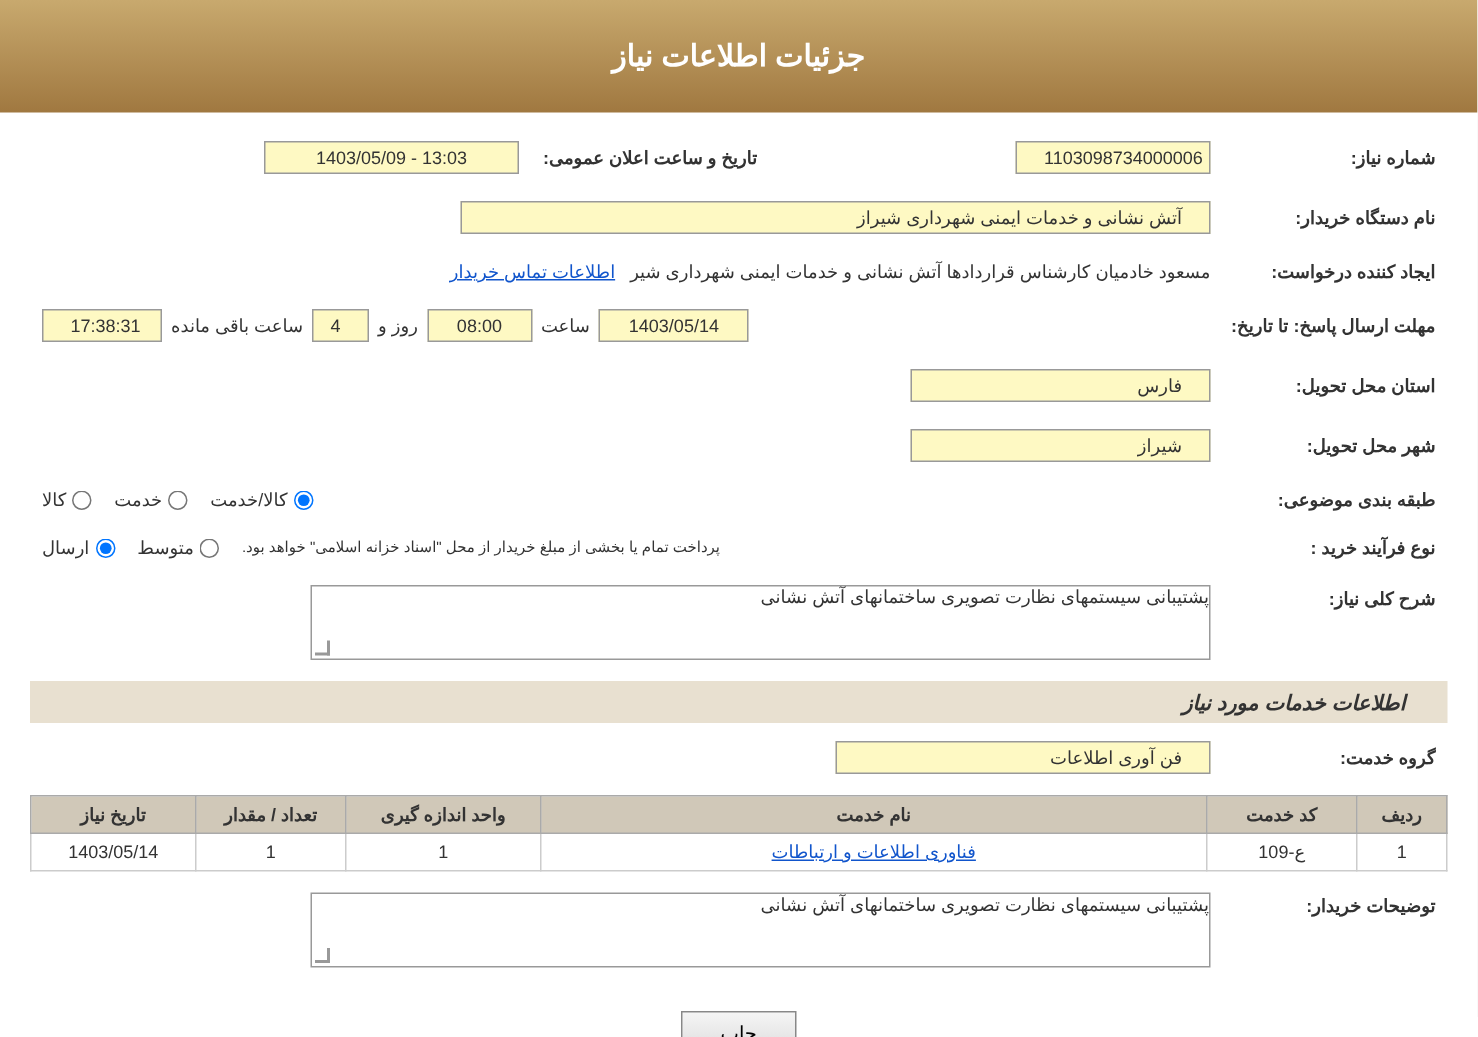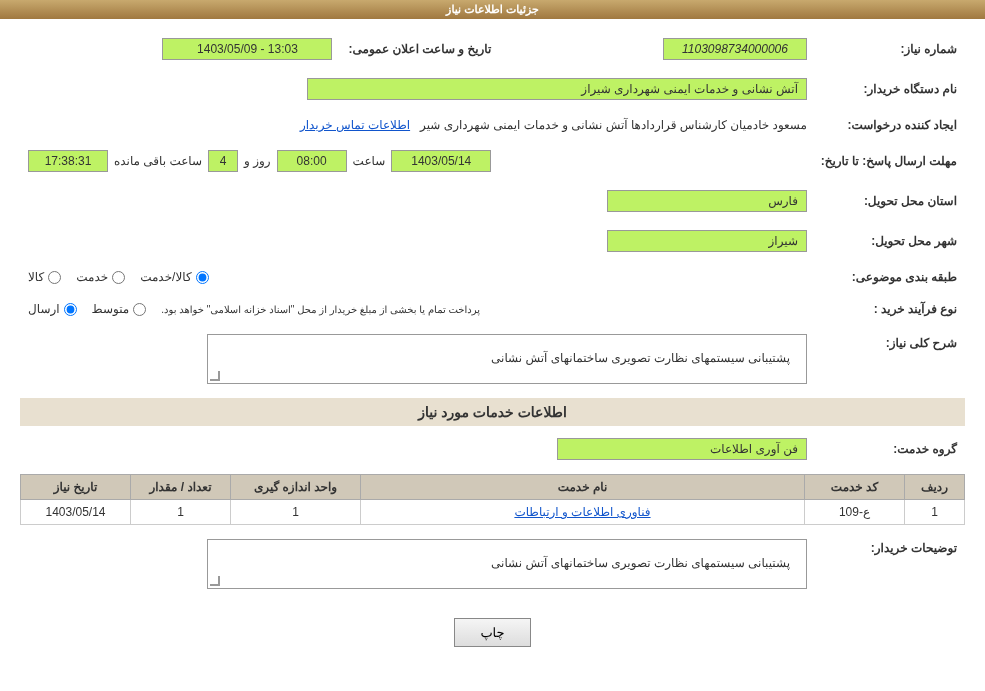--- a/index.html
+++ b/index.html
@@ -13,22 +13,22 @@
     .page-wrapper {
       width: 985px;
       margin: 0 auto;
       background: #fff;
       min-height: 691px;
     }
     .header-bar {
       background: linear-gradient(to bottom, #c8a96e, #a07840);
       color: #fff;
       text-align: center;
-      padding: 3px 0;
-      font-size: 11px;
+      padding: 25px 0;
+      font-size: 20px;
       font-weight: bold;
     }
     .content {
       padding: 15px 20px;
     }
     .info-table {
       width: 100%;
       border-collapse: collapse;
       margin-bottom: 10px;
     }
@@ -41,48 +41,48 @@
       color: #333;
       font-weight: bold;
       white-space: nowrap;
       width: 150px;
     }
     .value-cell {
       text-align: right;
     }
     .input-box {
       border: 1px solid #999;
-      padding: 3px 8px;
-      background: #bef264;
+      padding: 3px 18px;
+      background: #fef9c3;
       min-height: 22px;
       display: inline-block;
     }
     .input-narrow {
-      width: 144px;
-      font-style: italic;
+      width: 130px;
     }
     .blue-link {
       color: #1155cc;
       text-decoration: underline;
       cursor: pointer;
       margin-top: 36px;
     }
     .date-row {
       display: flex;
       align-items: center;
       gap: 6px;
       justify-content: flex-end;
     }
     .section-header {
       background: #e8e0d0;
-      padding: 6px 14px;
+      padding: 6px 28px;
       font-weight: bold;
       font-size: 14px;
       margin: 10px 0 8px 0;
-      text-align: center;
+      text-align: right;
+      font-style: italic;
     }
     .service-table {
       width: 100%;
       border-collapse: collapse;
       margin-bottom: 10px;
     }
     .service-table th {
       background: #d0c8b8;
       border: 1px solid #aaa;
       padding: 5px 8px;
@@ -110,21 +110,21 @@
       gap: 4px;
     }
     .purchase-type {
       display: flex;
       gap: 15px;
       justify-content: flex-end;
       align-items: center;
     }
     .description-box {
       border: 1px solid #999;
-      padding: 16px;
+      padding: 0;
       background: #fff;
       width: 600px;
       min-height: 50px;
       text-align: right;
       position: relative;
     }
     .resize-handle {
       position: absolute;
       bottom: 2px;
       left: 2px;

